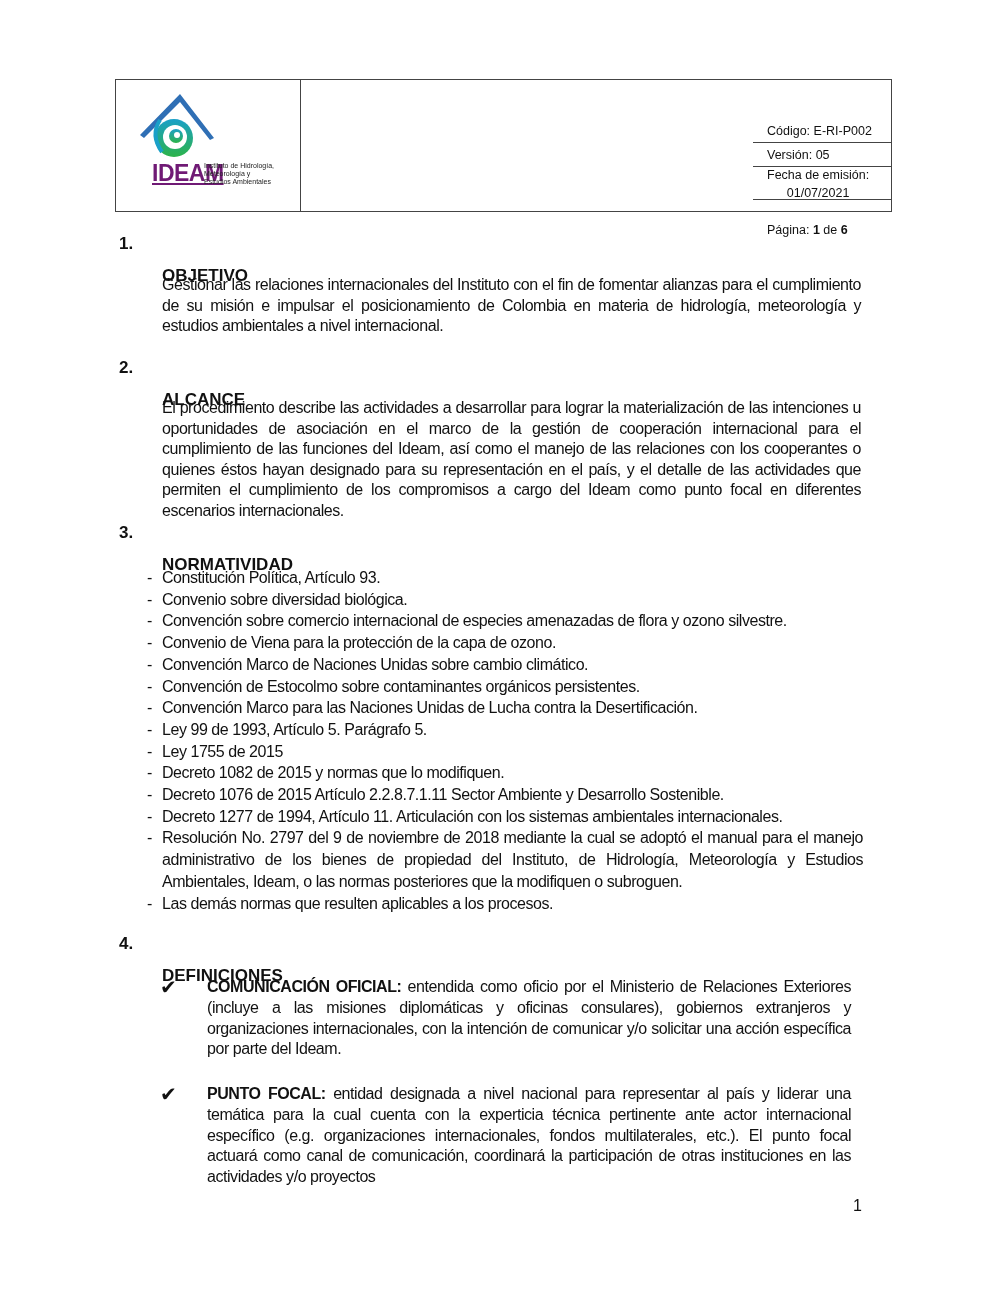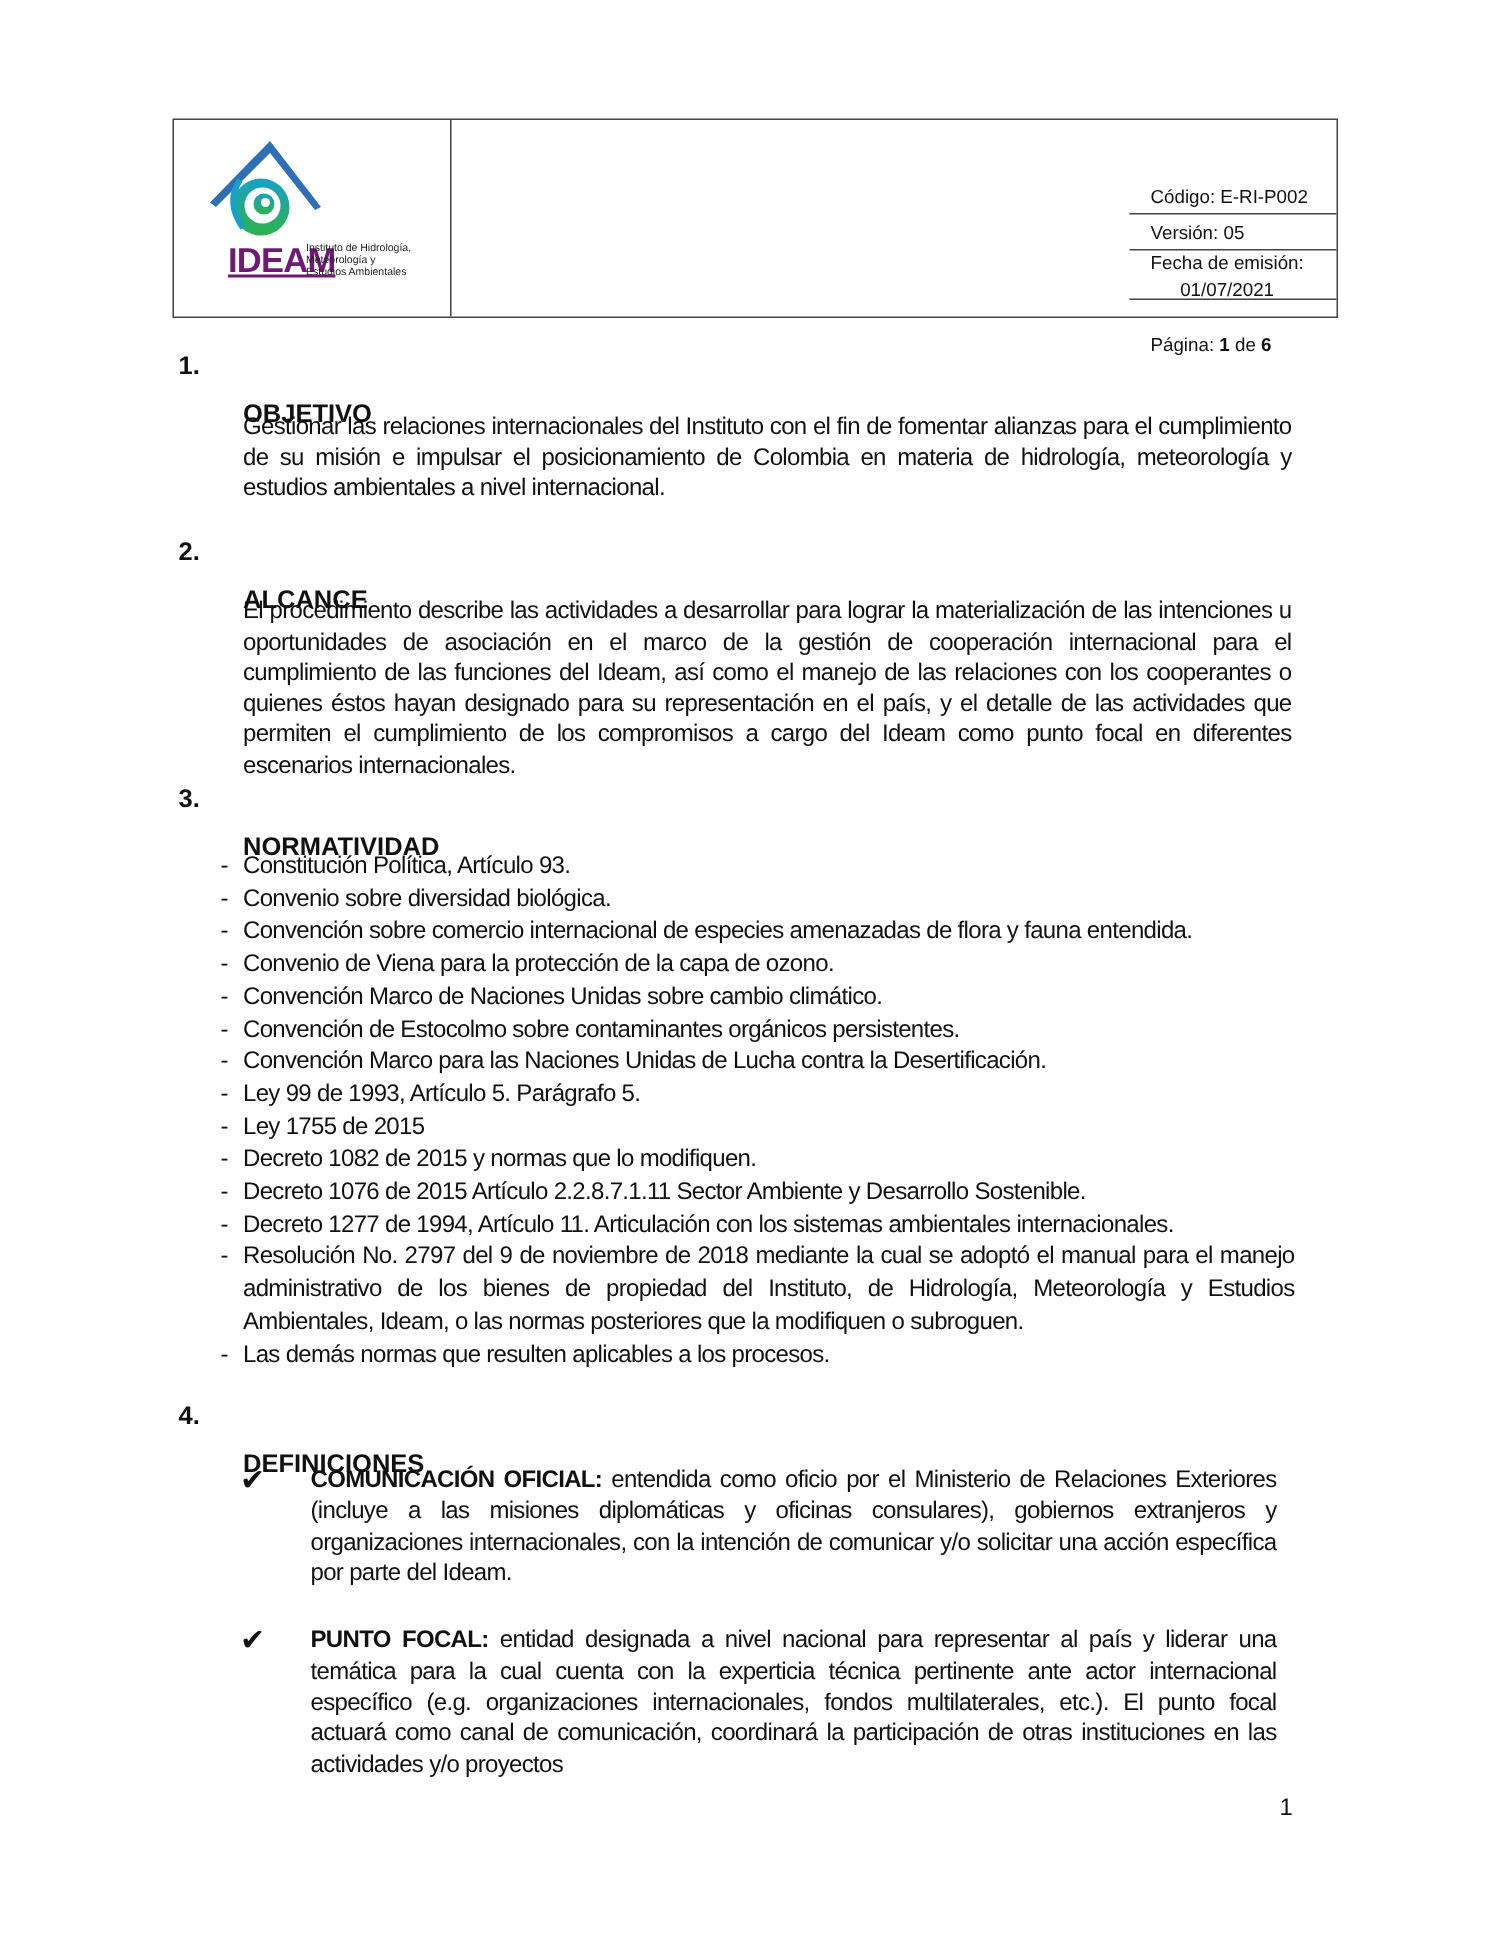--- a/index.html
+++ b/index.html
@@ -95,21 +95,21 @@
   <div class="norm-item">
       <span class="dash">-</span>
       <span class="txt">Constitución Política, Artículo 93.</span>
     </div>
   <div class="norm-item">
       <span class="dash">-</span>
       <span class="txt">Convenio sobre diversidad biológica.</span>
     </div>
   <div class="norm-item">
       <span class="dash">-</span>
-      <span class="txt">Convención sobre comercio internacional de especies amenazadas de flora y fauna entendida.</span>
+      <span class="txt">Convención sobre comercio internacional de especies amenazadas de flora y ozono silvestre.</span>
     </div>
   <div class="norm-item">
       <span class="dash">-</span>
       <span class="txt">Convenio de Viena para la protección de la capa de ozono.</span>
     </div>
   <div class="norm-item">
       <span class="dash">-</span>
       <span class="txt">Convención Marco de Naciones Unidas sobre cambio climático.</span>
     </div>
   <div class="norm-item">

